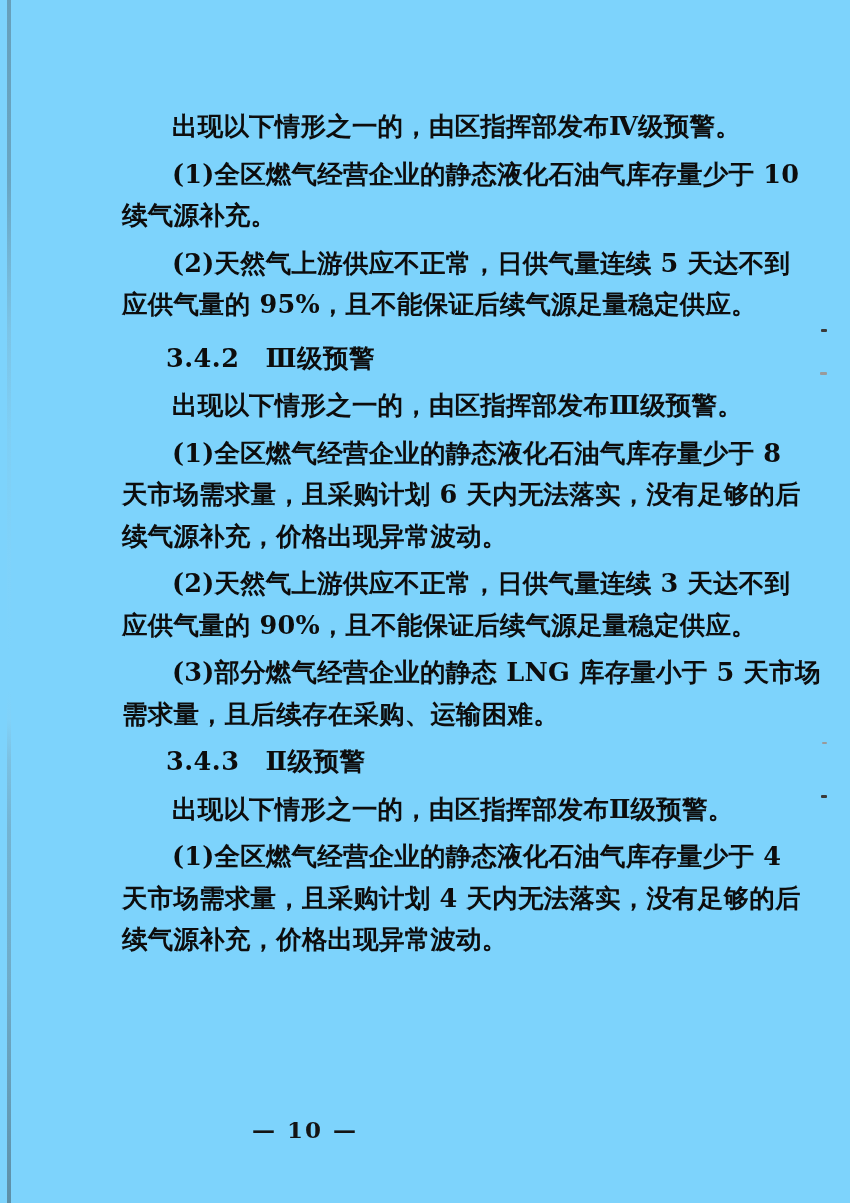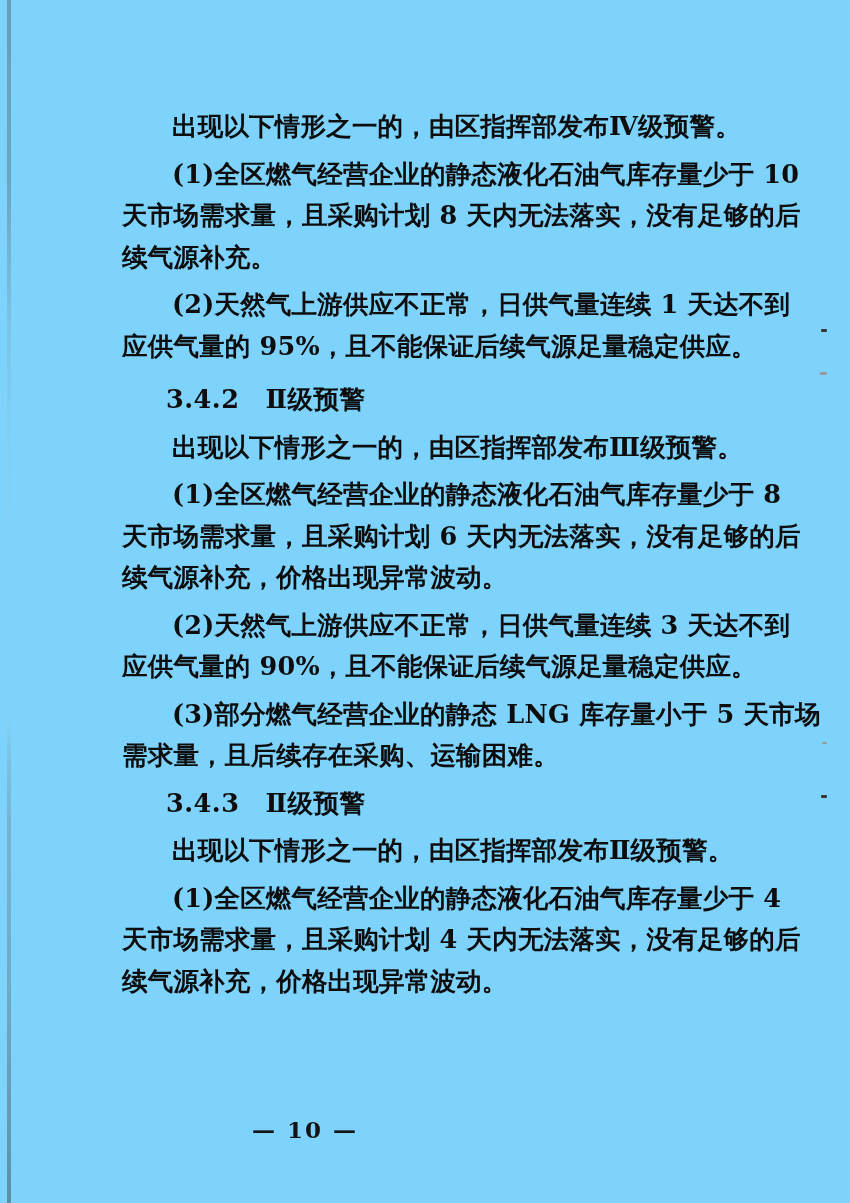--- a/index.html
+++ b/index.html
@@ -103,34 +103,33 @@
   <div class="speck soft" style="left:822px; top:742px; width:5px; height:2px;"></div>
   <div class="speck" style="left:821px; top:795px; width:6px; height:3px;"></div>
 
   <div class="text-block">
       <div>
         <div class="line indent">出现以下情形之一的，由区指挥部发布Ⅳ级预警。</div>
       </div>
       <div class="gap-sm"></div>
       <div>
         <div class="line indent">(1)全区燃气经营企业的静态液化石油气库存量少于 10</div>
-        <div class="line">天市场需求量，且采购计划 8 天内无法落实，没有足够的后</div>
         <div class="line">续气源补充。</div>
       </div>
       <div class="gap-sm"></div>
       <div>
-        <div class="line indent">(2)天然气上游供应不正常，日供气量连续 1 天达不到</div>
+        <div class="line indent">(2)天然气上游供应不正常，日供气量连续 5 天达不到</div>
         <div class="line">应供气量的 95%，且不能保证后续气源足量稳定供应。</div>
       </div>
       <div class="gap-sm"></div>
       <div>
       </div>
       <div class="gap-sm"></div>
       <div>
-        <div class="line heading">3.4.2　Ⅱ级预警</div>
+        <div class="line heading">3.4.2　Ⅲ级预警</div>
       </div>
       <div class="gap-sm"></div>
       <div>
         <div class="line indent">出现以下情形之一的，由区指挥部发布Ⅲ级预警。</div>
       </div>
       <div class="gap-sm"></div>
       <div>
         <div class="line indent">(1)全区燃气经营企业的静态液化石油气库存量少于 8</div>
         <div class="line">天市场需求量，且采购计划 6 天内无法落实，没有足够的后</div>
         <div class="line">续气源补充，价格出现异常波动。</div>

